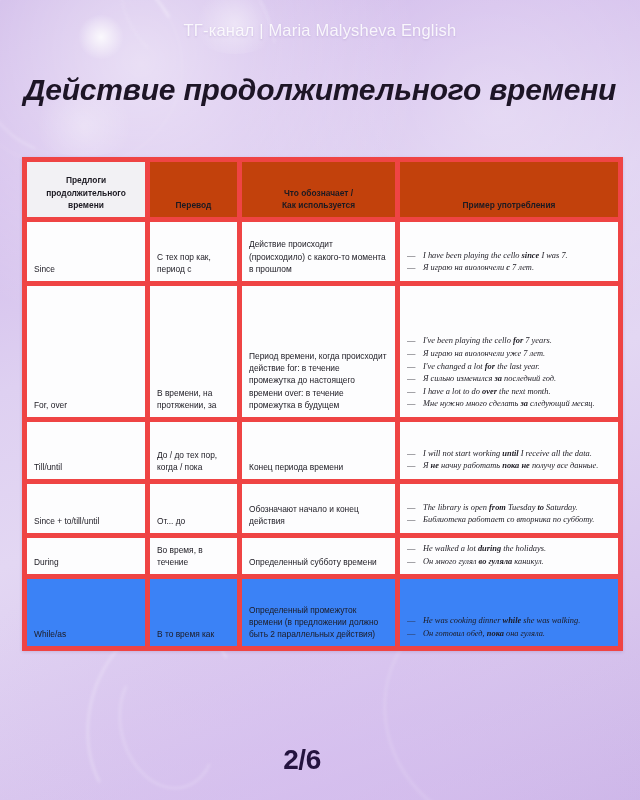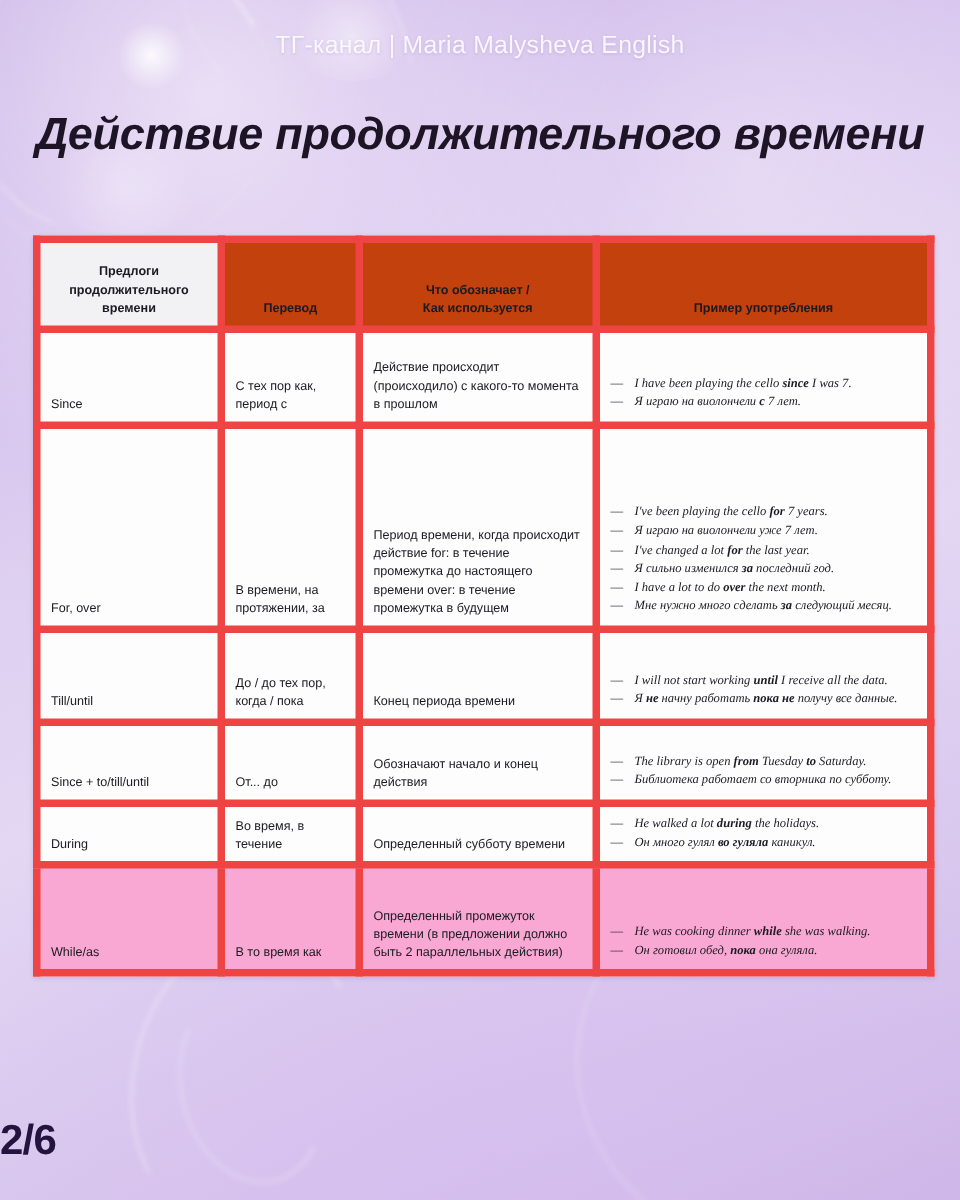--- a/index.html
+++ b/index.html
@@ -148,28 +148,29 @@
     content: "—";
     position: absolute;
     left: 0;
     top: 0;
     font-style: normal;
     color: #2a2632;
   }
   ul.exlist li b { font-weight: bold; }
 
   
-  tr.tinted td { background: #f9a8d4; }
+  tr.tinted td { background: #3b82f6; }
 
   
   #page-indicator {
     position: absolute;
     top: 744px;
     left: 0;
     width: 604px;
+    text-align: center;
     font-size: 28px;
     font-weight: bold;
     color: #24133f;
     letter-spacing: -0.5px;
   }
 </style>
 </head>
 <body>
 
 <div id="page">

